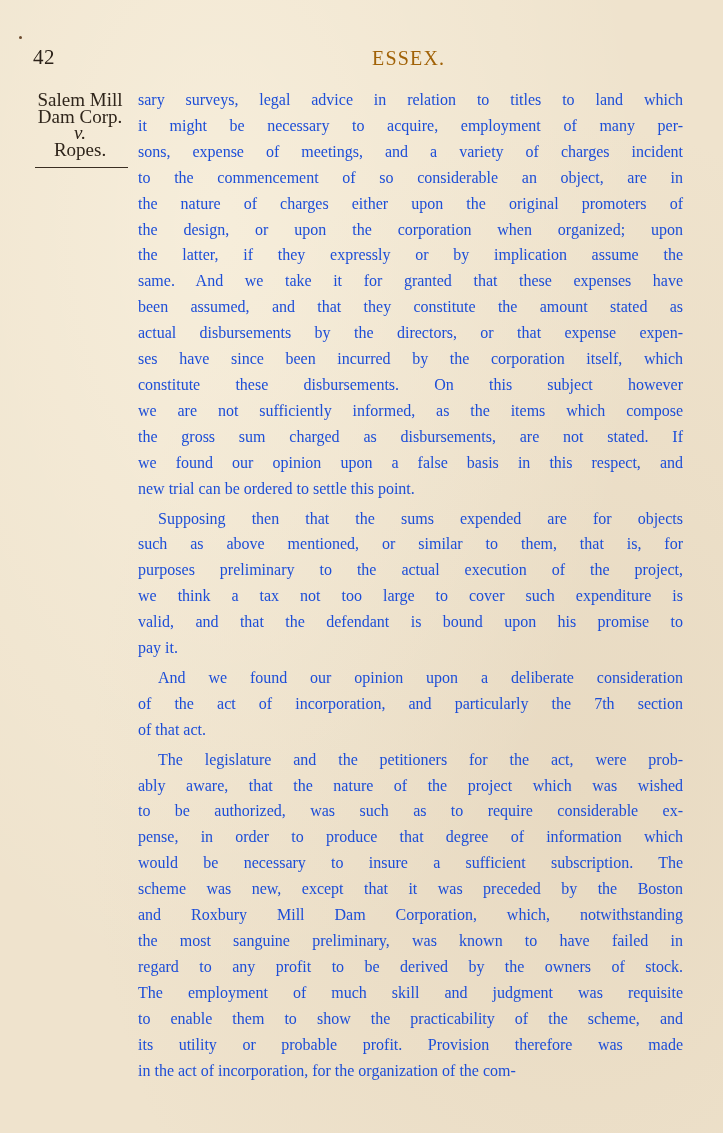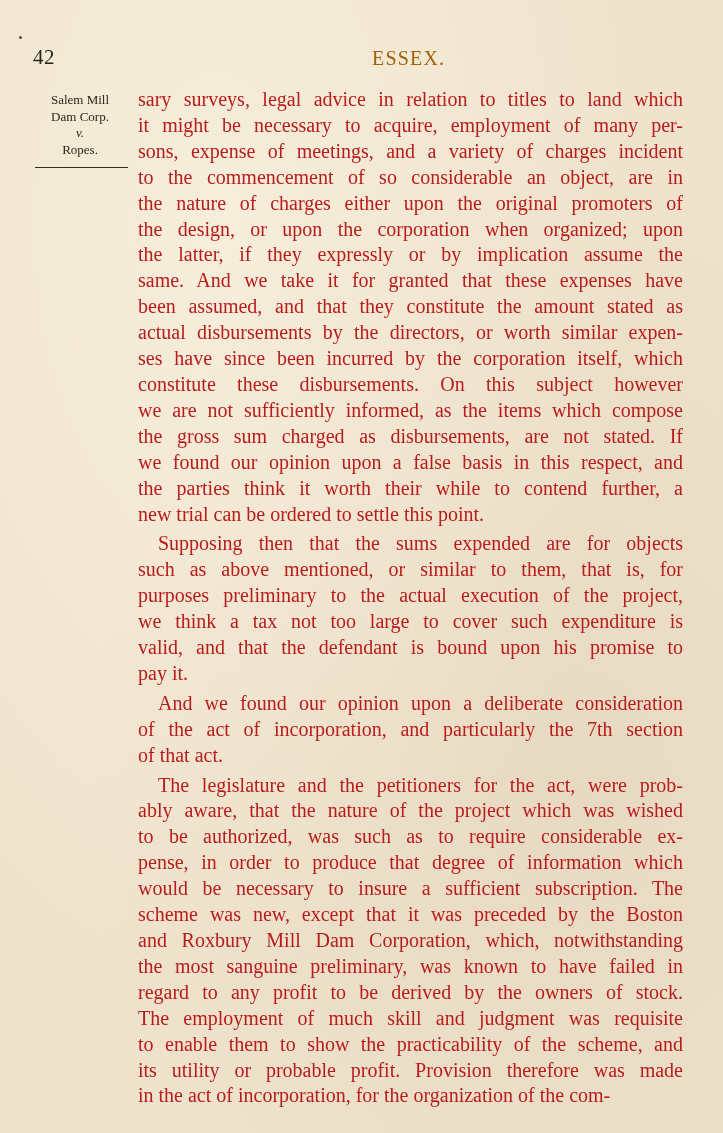--- a/index.html
+++ b/index.html
@@ -38,41 +38,41 @@
       font-size: 20px;
       letter-spacing: 1.2px;
       color: #a16207;
     }
     .sidenote {
       position: absolute;
       left: 32px;
       top: 92px;
       width: 96px;
       text-align: center;
-      font-size: 13px;
+      font-size: 19px;
       line-height: 16.5px;
       color: #2f251b;
     }
     .sidenote .v { font-style: italic; }
     .sidenote-rule {
       position: absolute;
       left: 35px;
       top: 167px;
       width: 93px;
       height: 0;
       border-top: 1.5px solid #3a2e22;
     }
     .body-text {
       position: absolute;
       left: 138px;
       top: 87px;
       width: 545px;
-      font-size: 20px;
+      font-size: 16px;
       line-height: 25.9px;
-      color: #b91c1c;
+      color: #1d4ed8;
     }
     .body-text p {
       margin: 0;
       text-align: justify;
       text-align-last: justify;
     }
     .body-text p .line {
       display: block;
       text-align: justify;
       text-align-last: justify;
@@ -114,27 +114,26 @@
       <p>
         <span class="line">sary surveys, legal advice in relation to titles to land which</span>
         <span class="line">it might be necessary to acquire, employment of many per-</span>
         <span class="line">sons, expense of meetings, and a variety of charges incident</span>
         <span class="line">to the commencement of so considerable an object, are in</span>
         <span class="line">the nature of charges either upon the original promoters of</span>
         <span class="line">the design, or upon the corporation when organized; upon</span>
         <span class="line">the latter, if they expressly or by implication assume the</span>
         <span class="line">same.  And we take it for granted that these expenses have</span>
         <span class="line">been assumed, and that they constitute the amount stated as</span>
-        <span class="line">actual disbursements by the directors, or worth similar expen-</span>
+        <span class="line">actual disbursements by the directors, or that expense expen-</span>
         <span class="line">ses have since been incurred by the corporation itself, which</span>
         <span class="line">constitute these disbursements.  On this subject however</span>
         <span class="line">we are not sufficiently informed, as the items which compose</span>
         <span class="line">the gross sum charged as disbursements, are not stated.  If</span>
         <span class="line">we found our opinion upon a false basis in this respect, and</span>
-        <span class="line">the parties think it worth their while to contend further, a</span>
         <span class="line last">new trial can be ordered to settle this point.</span>
       </p>
       <div class="para-gap"></div>
       <p>
         <span class="line indent">Supposing then that the sums expended are for objects</span>
         <span class="line">such as above mentioned, or similar to them, that is, for</span>
         <span class="line">purposes preliminary to the actual execution of the project,</span>
         <span class="line">we think a tax not too large to cover such expenditure is</span>
         <span class="line">valid, and that the defendant is bound upon his promise to</span>
         <span class="line last">pay it.</span>

